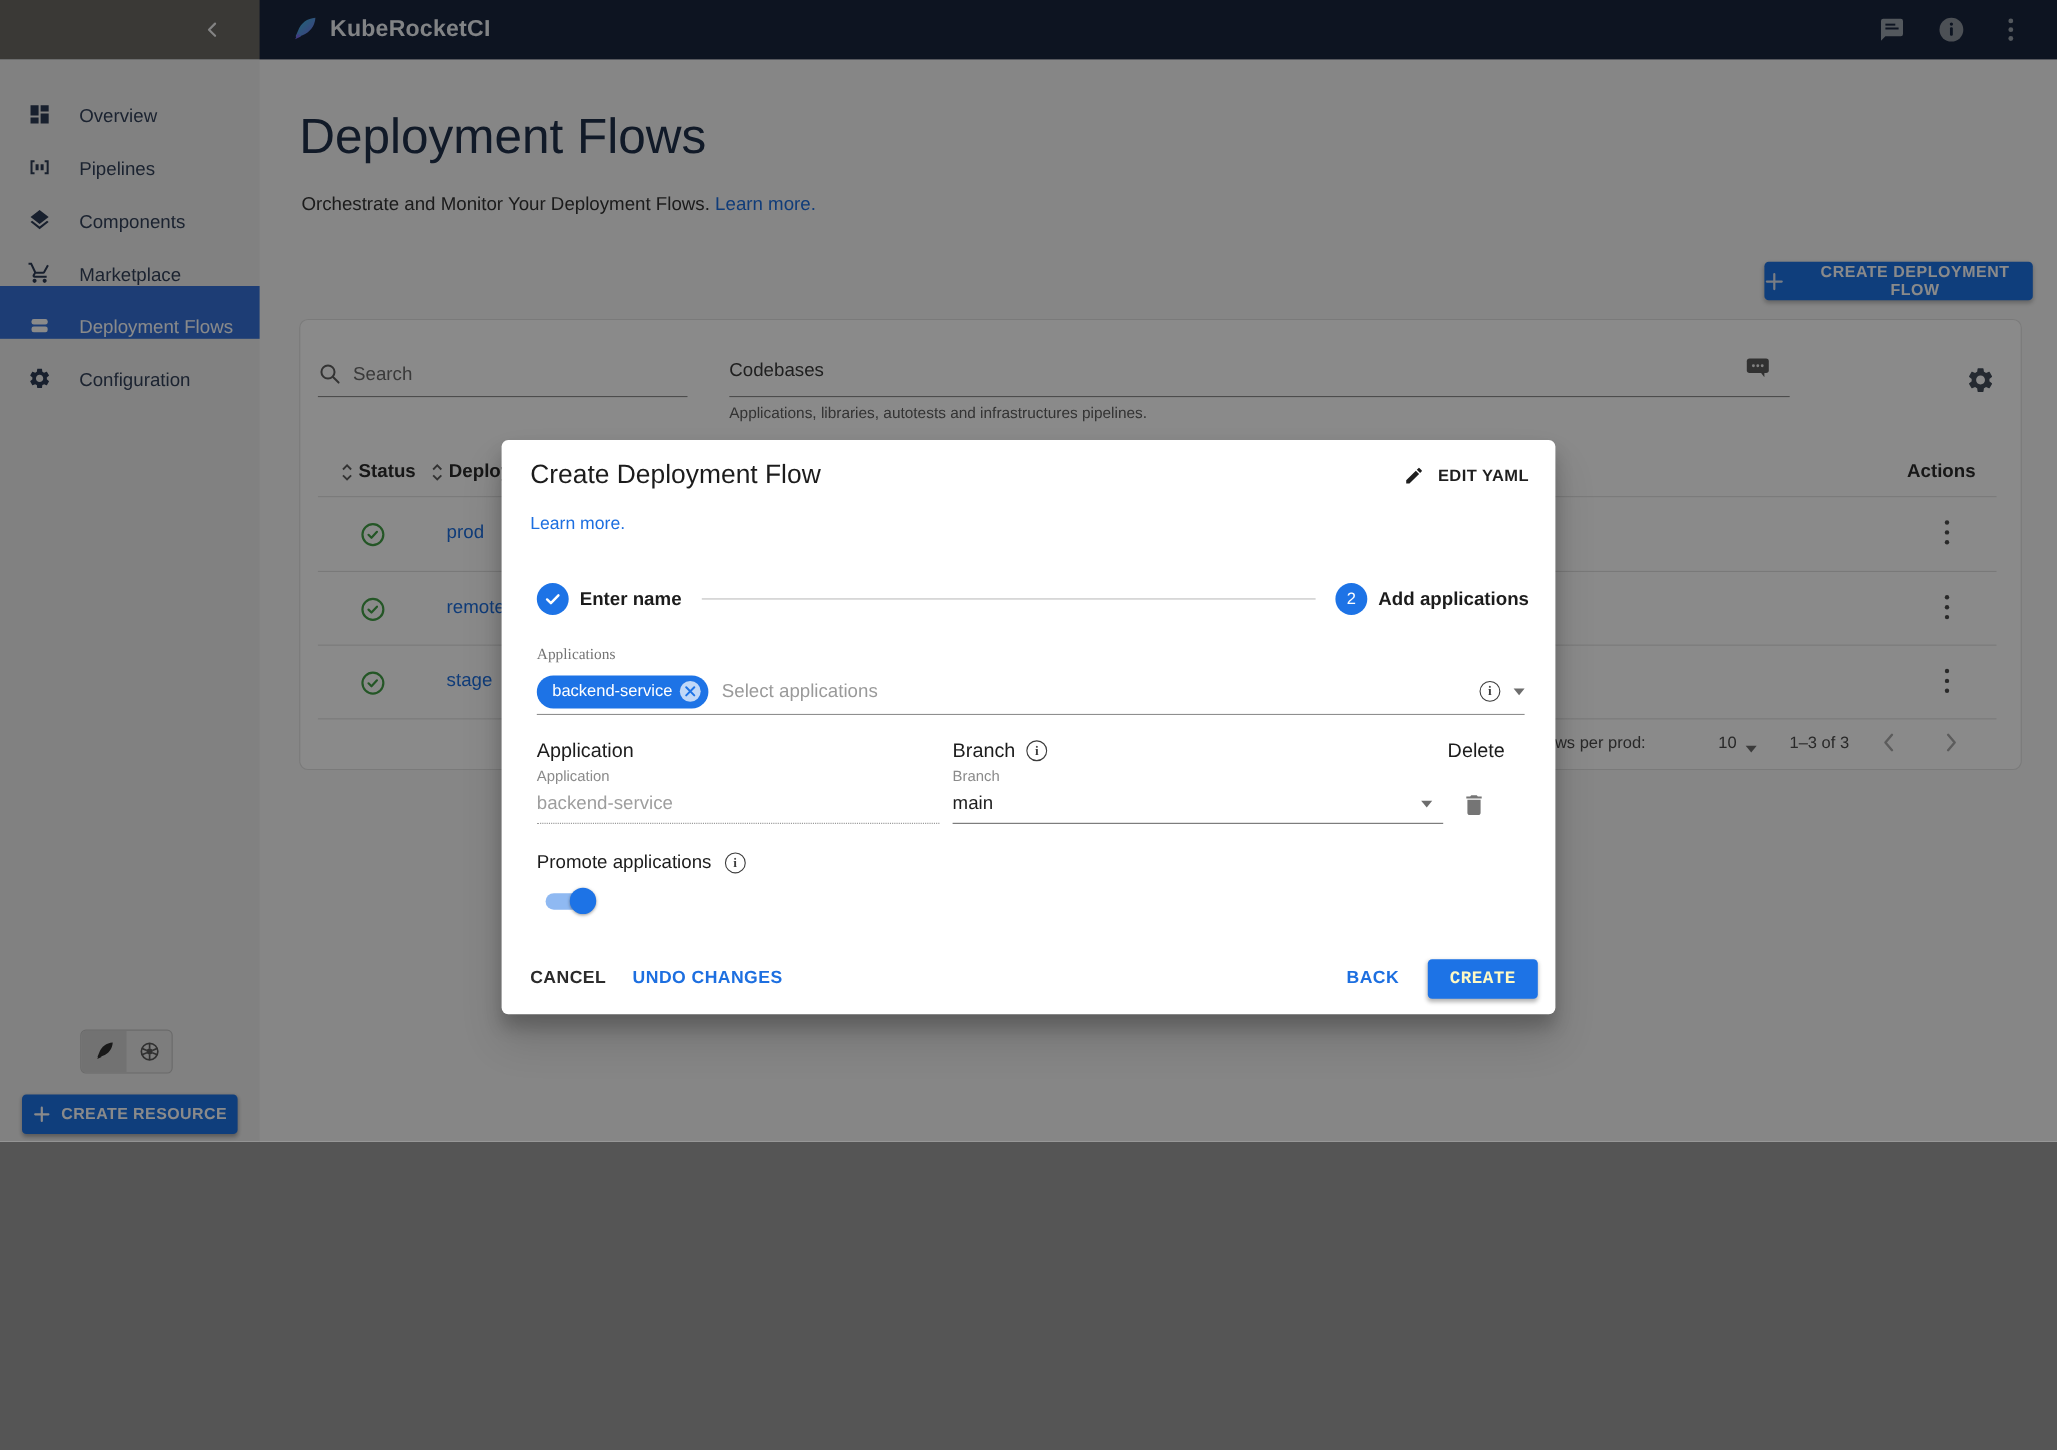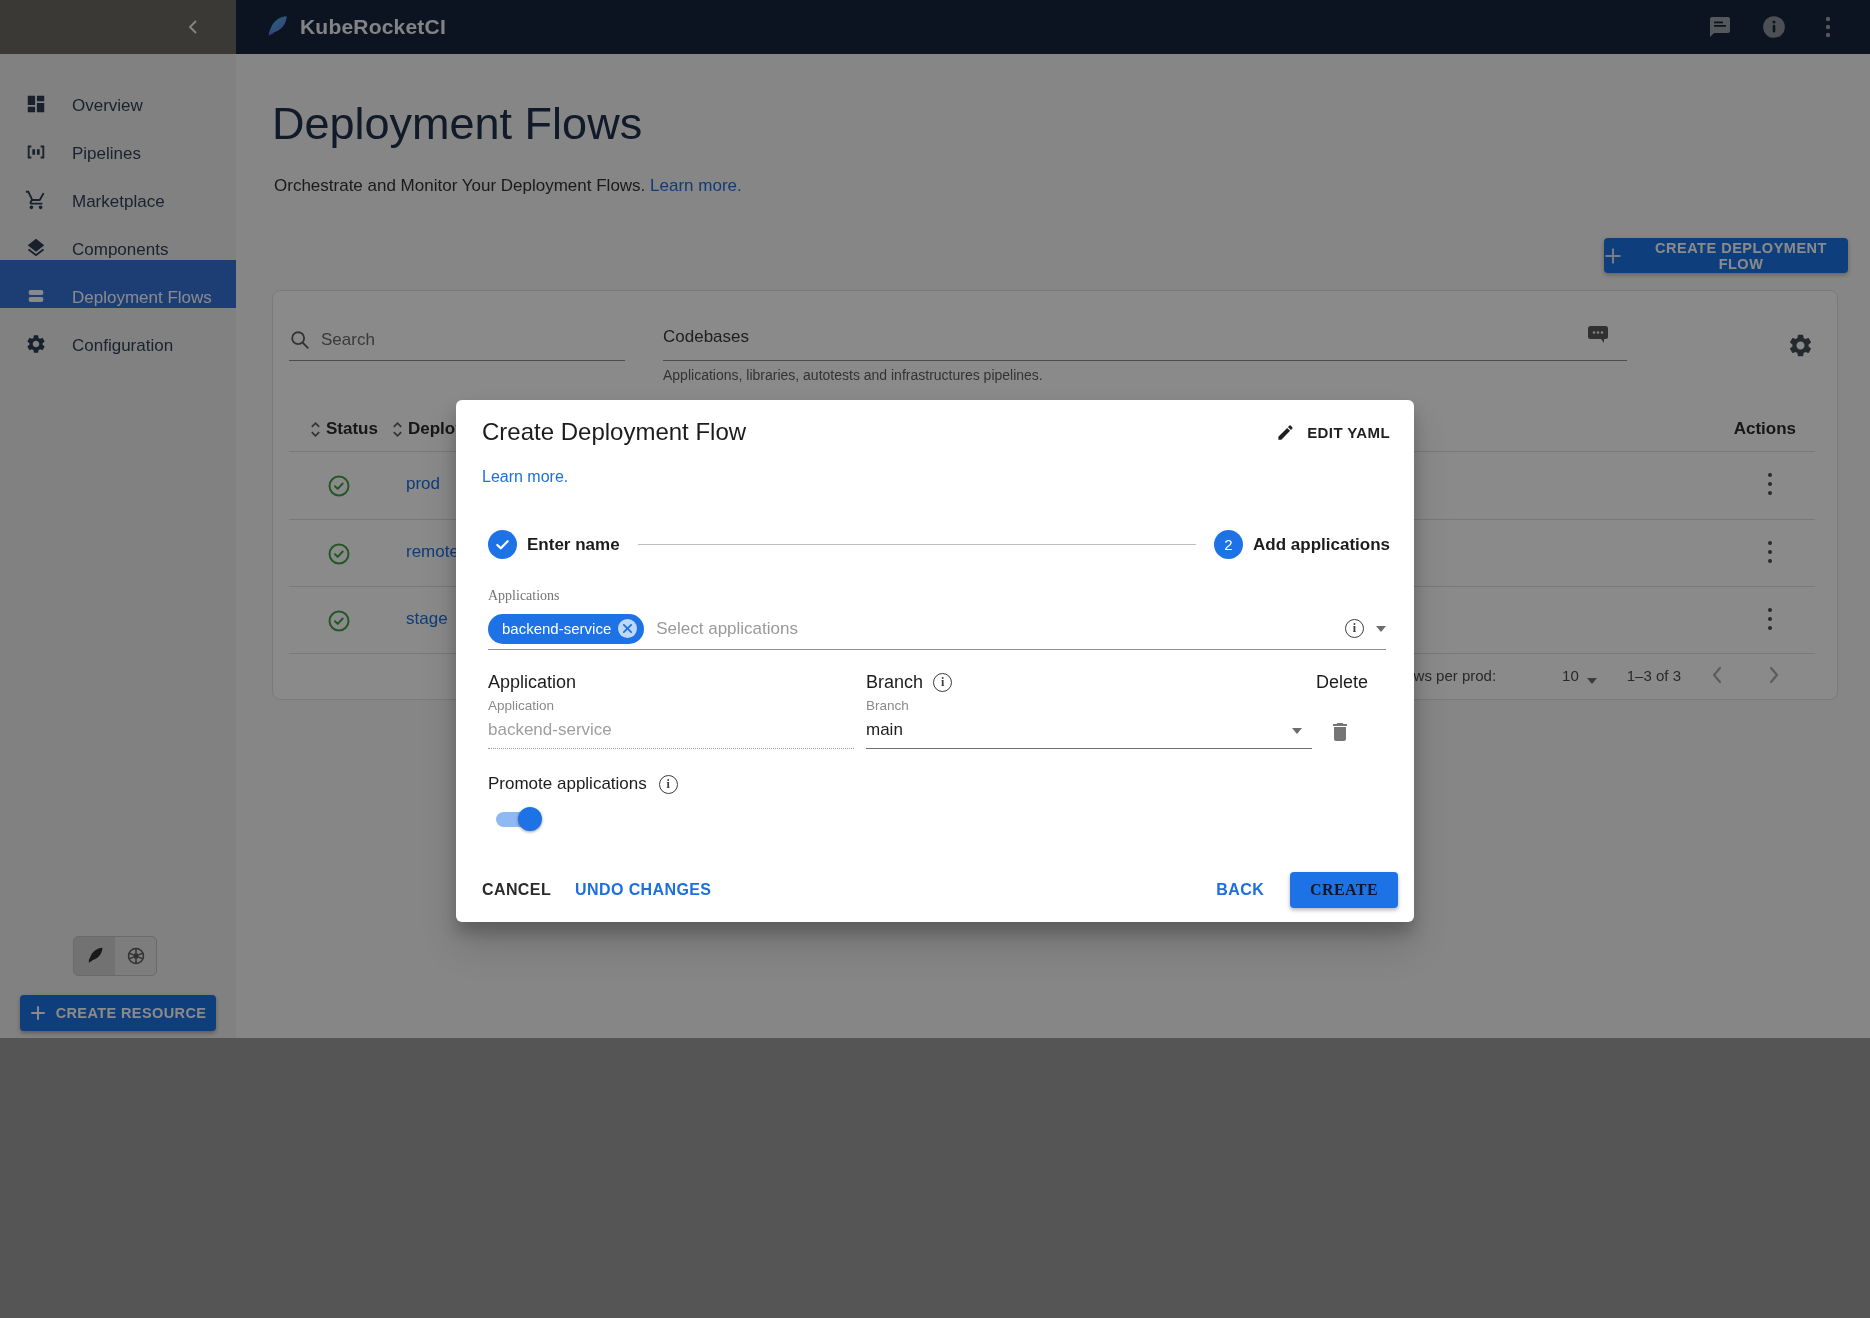--- a/index.html
+++ b/index.html
@@ -102,21 +102,21 @@
   .m-promote { position:absolute; left:32px; top:374px; display:flex; align-items:center; gap:12px; font-size:17px; color:#1c1c1c; }
   .switch { position:absolute; left:36px; top:404px; width:50px; height:30px; cursor:pointer; }
   .switch .track { position:absolute; left:4px; top:8px; width:41px; height:15px; border-radius:8px; background:#8fb9f2; }
   .switch .thumb { position:absolute; right:0px; top:3px; width:24px; height:24px; border-radius:50%; background:#1d73e6; box-shadow:0 1px 3px rgba(0,0,0,.4); }
 
   .m-footer { position:absolute; left:14px; right:16px; top:472px; display:flex; align-items:center; }
   .txt-btn { background:transparent; border:none; cursor:pointer; font-family:inherit; font-size:16px; font-weight:700; letter-spacing:.4px; padding:9px 12px; border-radius:4px; }
   .txt-btn.dark { color:#2b2b2b; }
   .txt-btn.blue { color:#1d6fe0; }
   .spacer { flex:1; }
-  .create-btn { background:#1d73e6; color:#0f172a; border:none; border-radius:4px; font-family:Liberation Serif, serif; font-size:16px; font-weight:700; letter-spacing:.4px;
+  .create-btn { background:#1d73e6; color:#fef9c3; border:none; border-radius:4px; font-family:Liberation Mono, monospace; font-size:16px; font-weight:700; letter-spacing:.4px;
                 padding:9px 20px; cursor:pointer; box-shadow:0 2px 4px rgba(0,0,0,.3); margin-left:14px; }
 
   svg { display:block; }
 </style>
 </head>
 <body>
 
 <div class="screen">
 
   <header class="appbar">
@@ -188,32 +188,32 @@
       <span class="nav-ic">
         <svg width="22" height="22" viewBox="0 0 24 24" fill="currentColor">
             <path d="M3 5v14h4v-2H5V7h2V5H3zm18 0h-4v2h2v10h-2v2h4V5zM8 9h3v6H8V9zm5 0h3v6h-3V9z"></path>
           </svg>
       </span>
       <span>Pipelines</span>
     </div>
     <div class="nav-item">
       <span class="nav-ic">
         <svg width="22" height="22" viewBox="0 0 24 24" fill="currentColor">
+            <path d="M11.99 18.54l-7.37-5.73L3 14.07l9 7 9-7-1.63-1.27-7.38 5.74zM12 16l7.36-5.73L21 9l-9-7-9 7 1.63 1.27L12 16z"></path>
+          </svg>
+      </span>
+      <span>Components</span>
+    </div>
+    <div class="nav-item">
+      <span class="nav-ic">
+        <svg width="22" height="22" viewBox="0 0 24 24" fill="currentColor">
             <path d="M7 18c-1.1 0-1.99.9-1.99 2S5.9 22 7 22s2-.9 2-2-.9-2-2-2zm10 0c-1.1 0-1.99.9-1.99 2s.89 2 1.99 2 2-.9 2-2-.9-2-2-2zM7.17 14.75l.03-.12.9-1.63h7.45c.75 0 1.41-.41 1.75-1.03l3.86-7.01L19.42 4l-1.1 2-2.76 5H8.53l-.13-.27L6.16 6l-.95-2-.94-2H1v2h2l3.6 7.59-1.35 2.45c-.16.28-.25.61-.25.96 0 1.1.9 2 2 2h12v-2H7.42c-.13 0-.25-.11-.25-.25z"></path>
           </svg>
       </span>
       <span>Marketplace</span>
-    </div>
-    <div class="nav-item">
-      <span class="nav-ic">
-        <svg width="22" height="22" viewBox="0 0 24 24" fill="currentColor">
-            <path d="M11.99 18.54l-7.37-5.73L3 14.07l9 7 9-7-1.63-1.27-7.38 5.74zM12 16l7.36-5.73L21 9l-9-7-9 7 1.63 1.27L12 16z"></path>
-          </svg>
-      </span>
-      <span>Components</span>
     </div>
     <div class="nav-item selected">
       <span class="nav-ic">
         <svg width="22" height="22" viewBox="0 0 24 24" fill="currentColor">
             <rect x="4" y="5.5" width="16" height="5.5" rx="2.2"></rect>
             <rect x="4" y="13" width="16" height="5.5" rx="2.2"></rect>
           </svg>
       </span>
       <span>Deployment Flows</span>
     </div>

